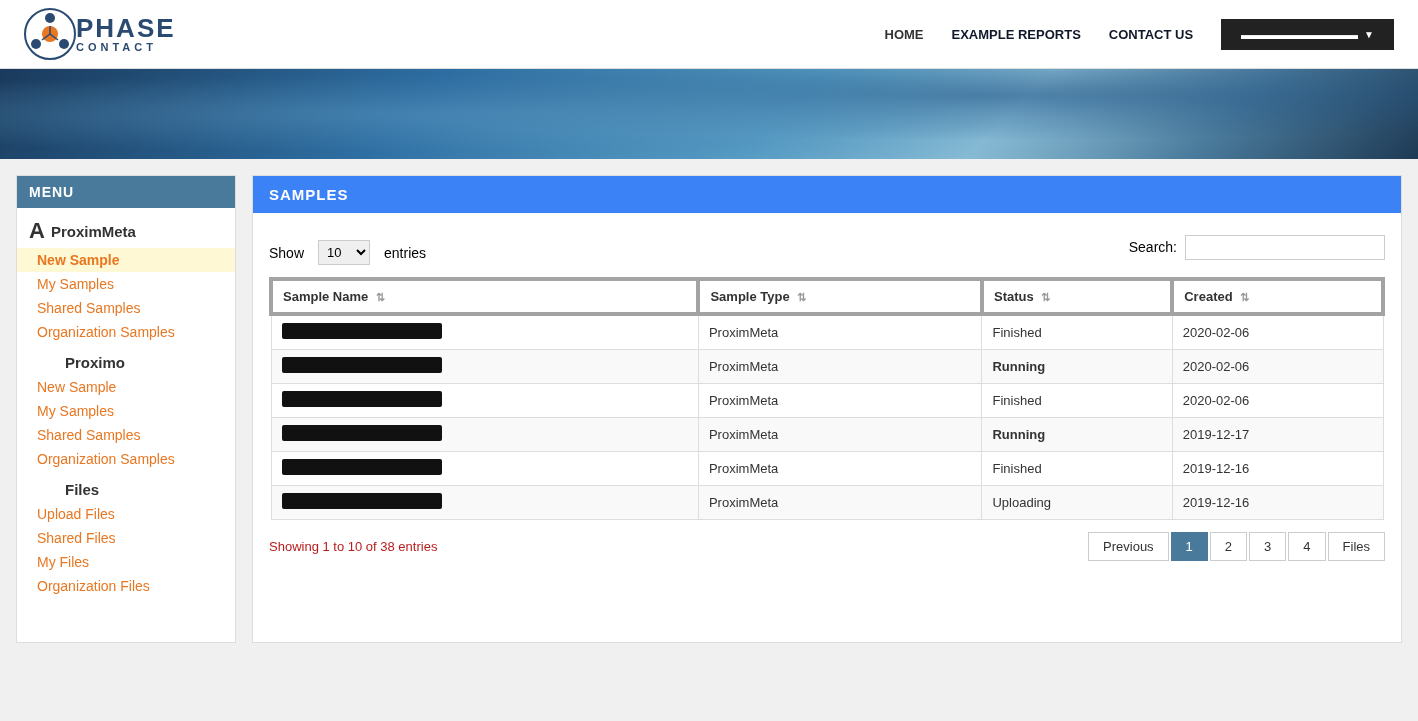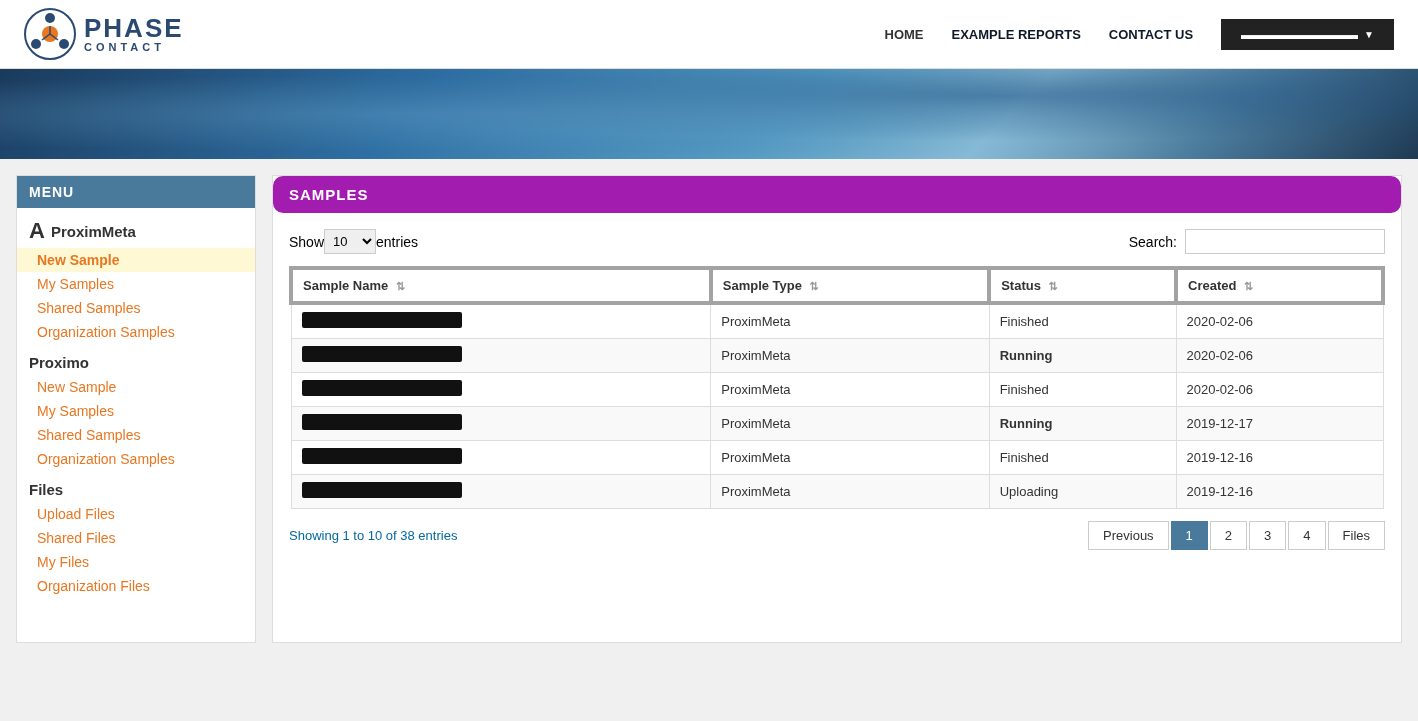--- a/index.html
+++ b/index.html
@@ -10,21 +10,21 @@
       background: #fff;
       display: flex;
       align-items: center;
       justify-content: space-between;
       padding: 8px 24px;
       border-bottom: 1px solid #ddd;
     }
     .logo-area {
       display: flex;
       align-items: center;
-      gap: 8px;
+      gap: 0;
     }
     .logo-circle {
       width: 52px;
       height: 52px;
     }
     .logo-text-block {
       display: flex;
       flex-direction: column;
     }
     .logo-phase {
@@ -86,21 +86,21 @@
     
     .main-layout {
       display: flex;
       min-height: 500px;
       padding: 16px;
       gap: 16px;
     }
 
     
     .sidebar {
-      width: 240px;
+      width: 220px;
       flex-shrink: 0;
       background: #fff;
       border: 1px solid #ddd;
     }
     .sidebar-menu-header {
       background: #4a7a9b;
       color: #fff;
       font-weight: 700;
       font-size: 14px;
       padding: 8px 12px;
@@ -131,53 +131,54 @@
     .sidebar-link.active {
       background: #fef9d4;
       color: #e87722;
       font-weight: 600;
     }
     .sidebar-section-sub {
       font-weight: 700;
       color: #333;
       font-size: 15px;
       padding: 10px 12px 4px 12px;
+      margin-left: 36px;
     }
 
     
     .content-area {
       flex: 1;
       background: #fff;
       border: 1px solid #ddd;
     }
     .content-header {
-      background: #a21caf;
+      background: #3b82f6;
       color: #fff;
       font-weight: 700;
       font-size: 15px;
       padding: 10px 16px;
       letter-spacing: 1px;
-      border-radius: 10px;
     }
     .content-body {
       padding: 16px;
     }
 
     
     .table-controls {
       display: flex;
       align-items: center;
       justify-content: space-between;
       margin-bottom: 12px;
     }
     .show-entries {
       display: flex;
       align-items: center;
-      gap: 0;
+      gap: 14px;
       font-size: 14px;
+      margin-top: 11px;
     }
     .show-entries select {
       border: 1px solid #ccc;
       padding: 3px 4px;
       font-size: 13px;
     }
     .search-area {
       display: flex;
       align-items: center;
       gap: 8px;
@@ -230,21 +231,21 @@
     .status-finished { color: #333; }
     .status-uploading { color: #333; }
 
     
     .table-footer {
       display: flex;
       align-items: center;
       justify-content: space-between;
       margin-top: 12px;
     }
-    .entries-info { font-size: 13px; color: #0369a1; }
+    .entries-info { font-size: 13px; color: #b91c1c; }
     .pagination {
       display: flex;
       align-items: center;
       gap: 2px;
     }
     .page-btn {
       border: 1px solid #ccc;
       background: #fff;
       padding: 6px 14px;
       font-size: 13px;

